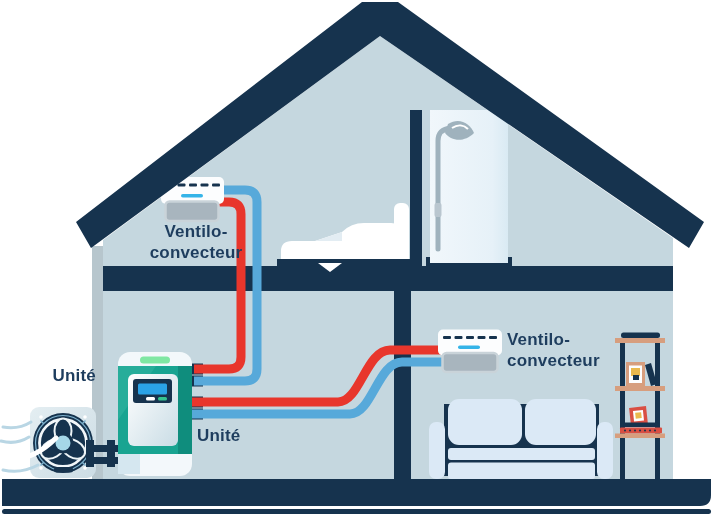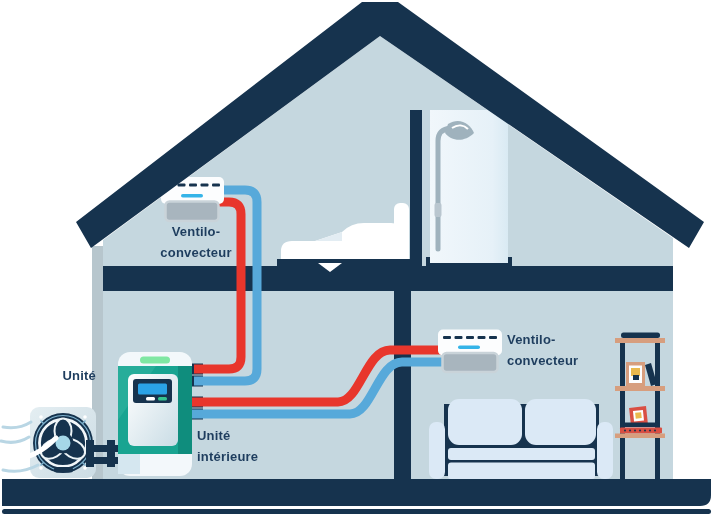--- a/index.html
+++ b/index.html
@@ -20,21 +20,21 @@
   .teal{fill:var(--unit-teal);} .tealdark{fill:var(--unit-teal-dark);} .tealsheen{fill:var(--unit-teal-sheen);}
   .mint{fill:var(--indicator-mint);} .screen{fill:var(--screen-blue);} .cyan{fill:var(--vent-cyan);}
   .grille{fill:var(--grille-gray);stroke:var(--grille-rim);stroke-width:2.5;}
   .tan{fill:var(--shelf-tan);} .red{fill:var(--book-red);} .hub{fill:var(--fan-hub-blue);}
   .sofa{fill:var(--sofa-light);}
   .pipe-hot{stroke:var(--pipe-hot);stroke-width:9;fill:none;}
   .pipe-cold{stroke:var(--pipe-cold);stroke-width:9;fill:none;}
   .fixture{fill:#9fb2bd;}
   .wind{stroke:var(--wind-blue);stroke-width:3;fill:none;stroke-linecap:round;}
   .windw{stroke:#ffffff;stroke-width:5;fill:none;stroke-linecap:round;}
-  .label{position:absolute;color:var(--text);font-weight:bold;font-size:13px;
+  .label{position:absolute;color:var(--text);font-weight:bold;font-size:17px;
          line-height:21px;letter-spacing:.2px;white-space:nowrap;}
   .label .ln{display:block;}
   .lbl-vent-upper{left:126px;top:221px;width:140px;text-align:center;}
   .lbl-vent-lower{left:507px;top:329px;text-align:left;}
   .lbl-unit-ext{left:0px;top:365px;width:96px;text-align:right;}
   .lbl-unit-int{left:197px;top:425px;text-align:left;}
 </style>
 </head>
 <body>
 
@@ -222,15 +222,14 @@
   </div>
   <div class="label lbl-vent-lower">
     <span class="ln">Ventilo-</span>
     <span class="ln">convecteur</span>
   </div>
   <div class="label lbl-unit-ext">
     <span class="ln">Unité</span>
   </div>
   <div class="label lbl-unit-int">
     <span class="ln">Unité</span>
-    <span class="ln">intérieure</span>
   </div>
 </div>
 
 </body></html>

